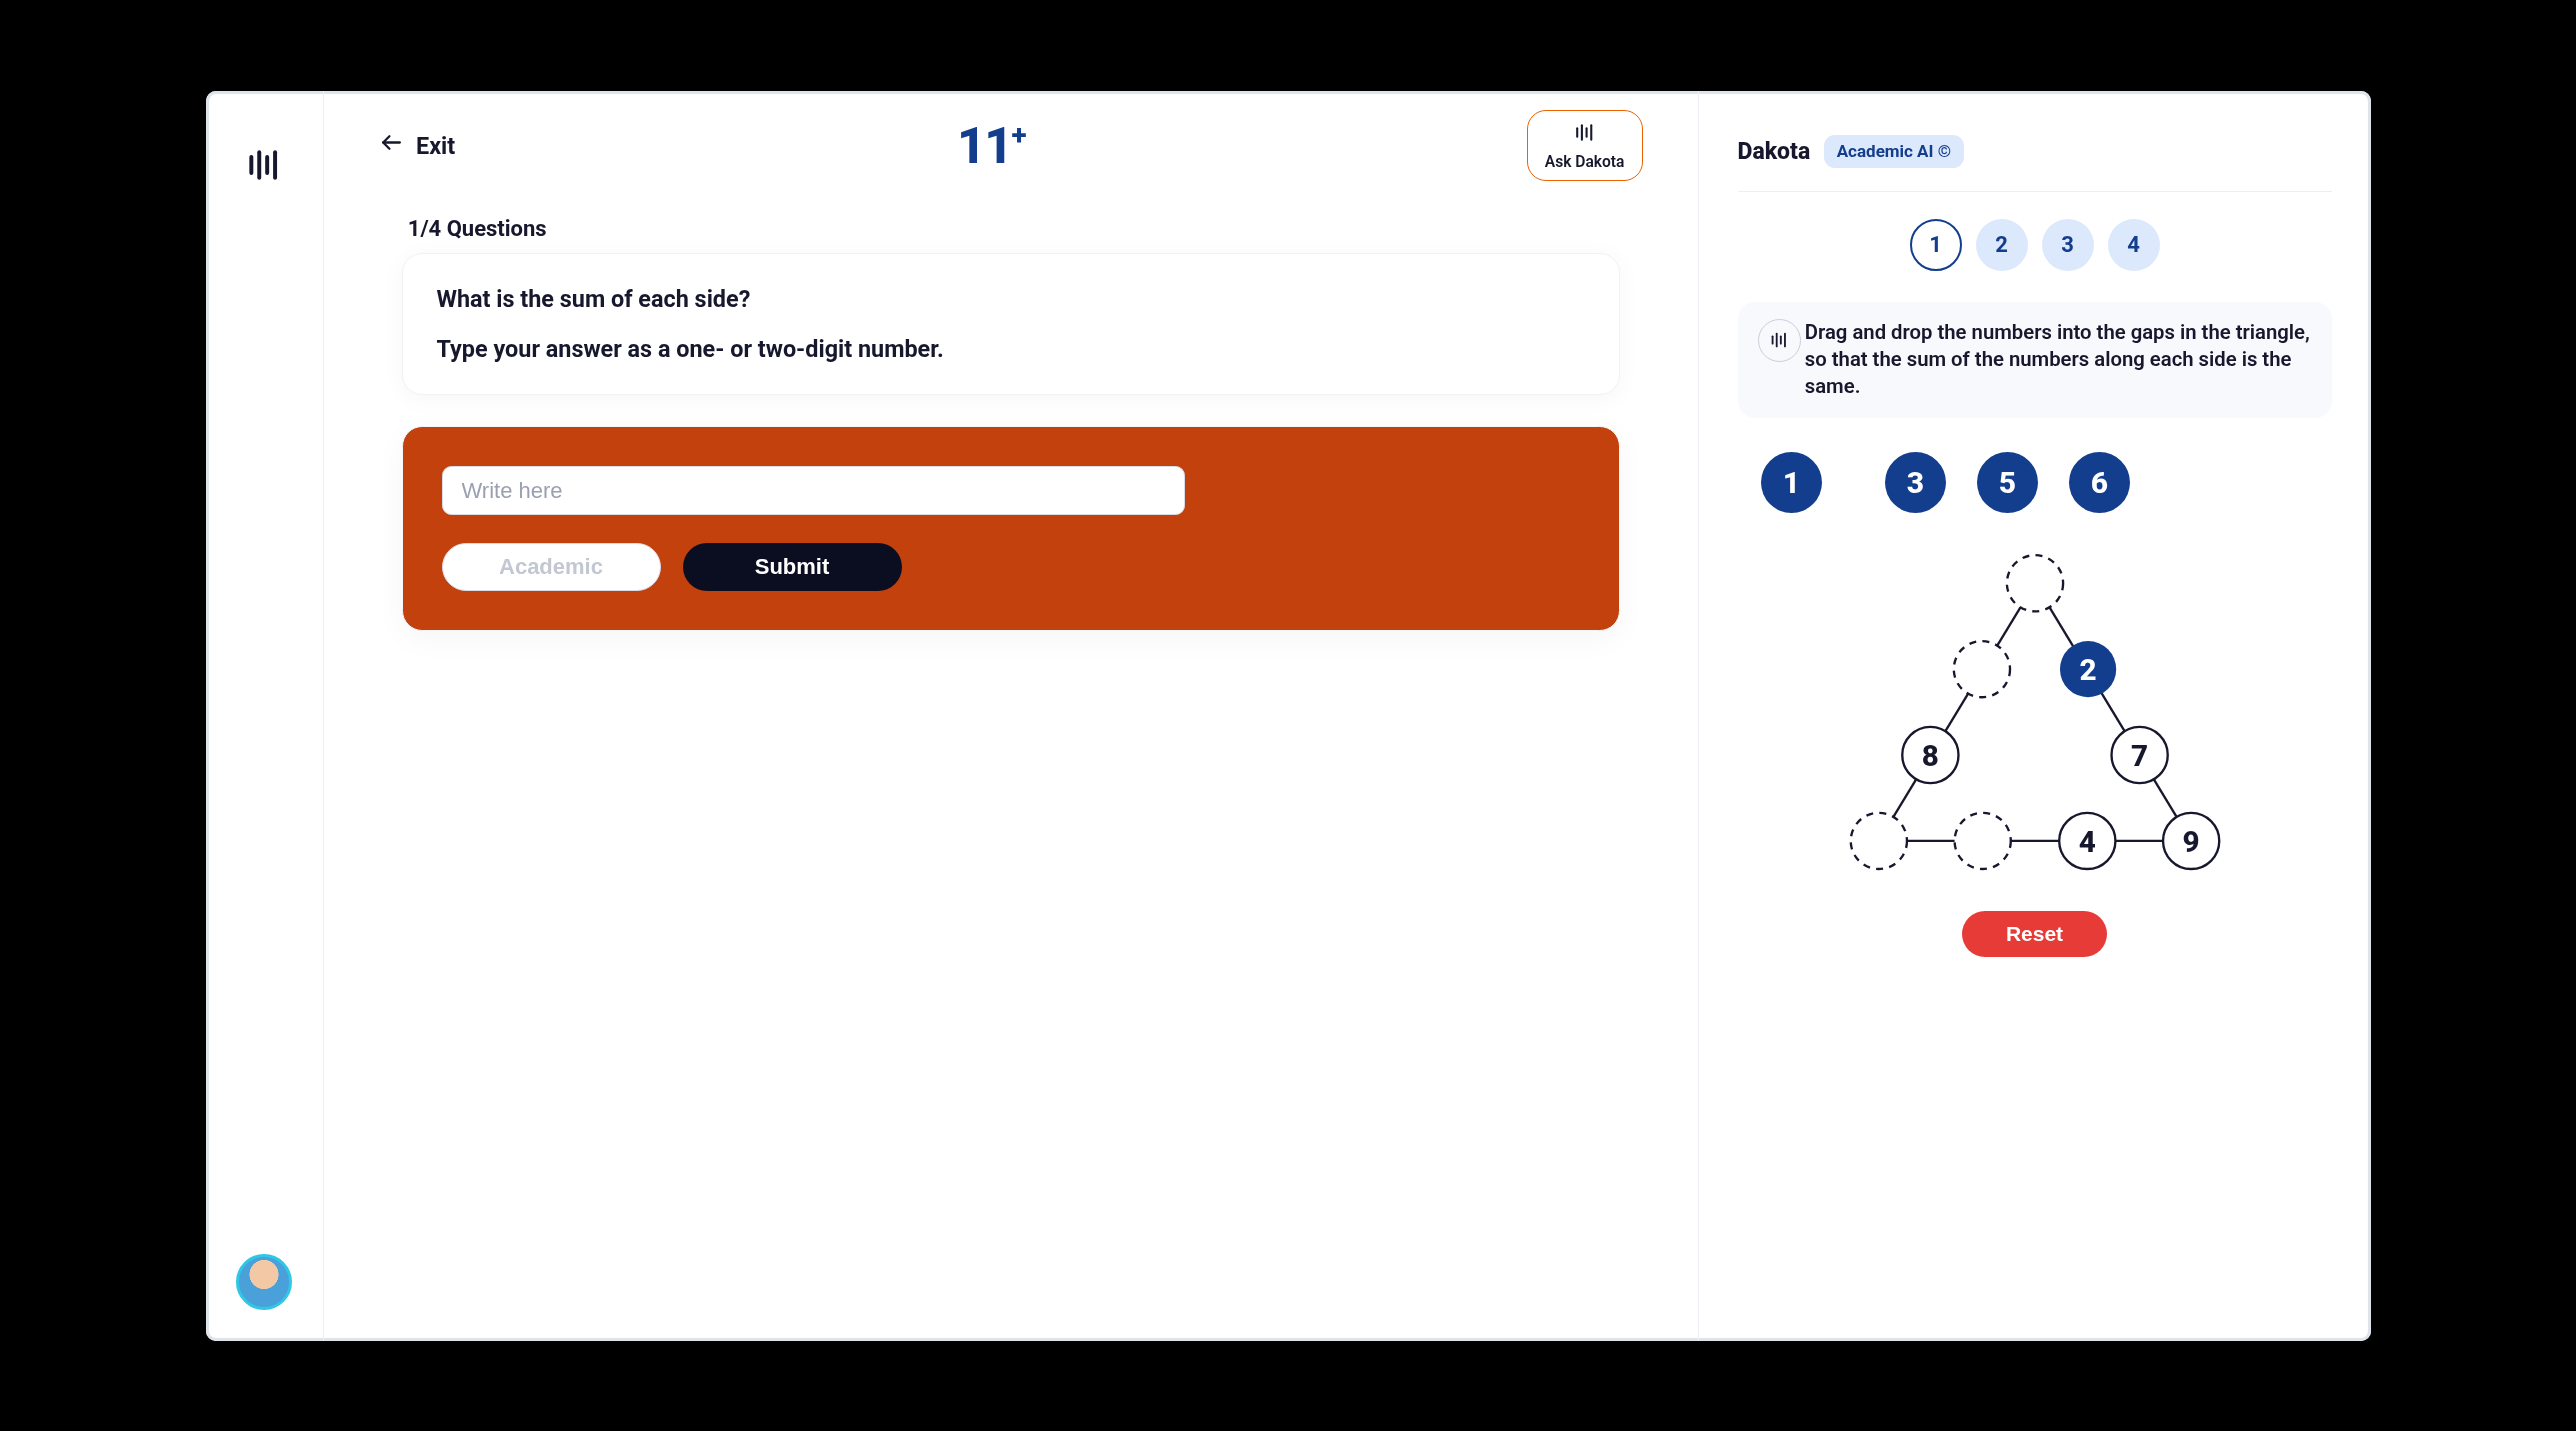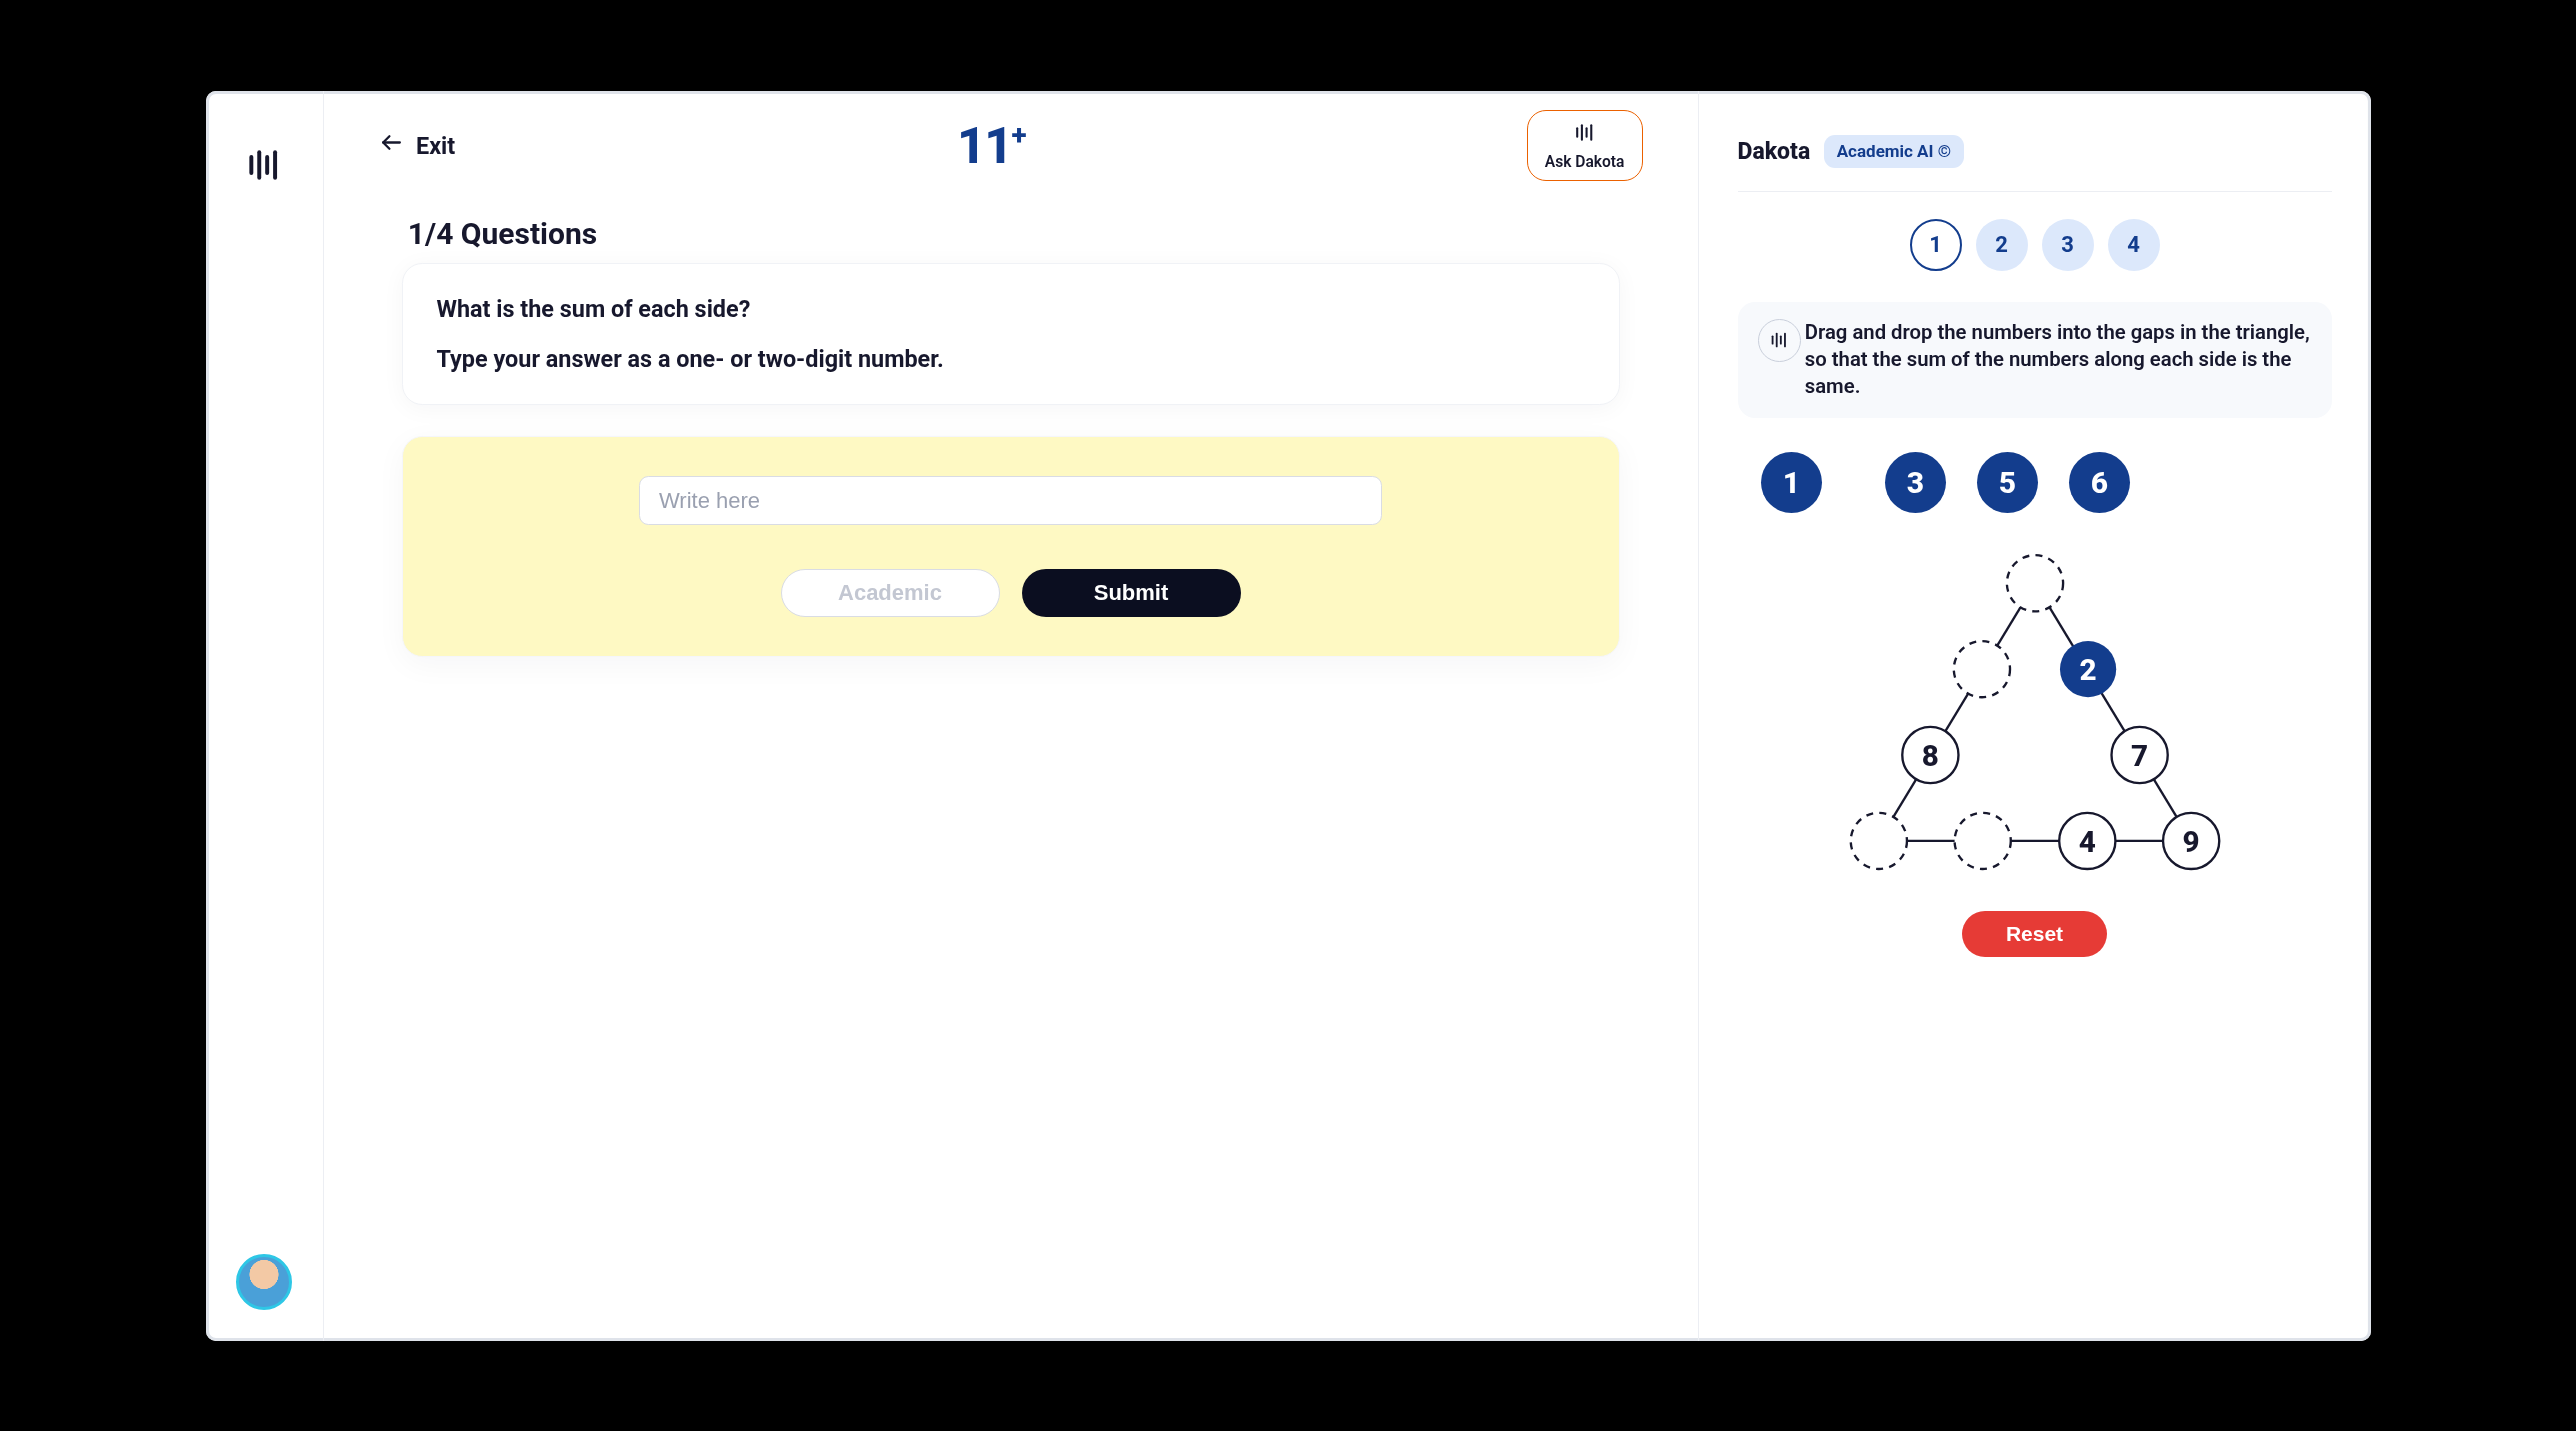--- a/index.html
+++ b/index.html
@@ -57,32 +57,32 @@
   .title-11 .plus{font-size:28px;position:relative;top:-19px;font-weight:800;}
   .ask-dakota{
     border:1.6px solid var(--accent);border-radius:19px;
     padding:9.4px 17px;display:flex;flex-direction:column;align-items:center;gap:5px;
     cursor:pointer;
   }
   .ask-dakota .lbl{font-size:15.6px;color:var(--text);font-weight:600;}
   .content{
     padding:15.6px 78px 0 78px;
   }
-  .counter{font-size:30px;font-weight:700;color:var(--text);margin:0 0 12.5px 6.3px;}
+  .counter{font-size:22px;font-weight:700;color:var(--text);margin:0 0 12.5px 6.3px;}
   .card{
     background:#ffffff;border:0.8px solid #f0f2f6;border-radius:20.3px;
     padding:31px 34px; box-shadow:0 3.1px 23.4px rgba(20,30,60,0.04);
     margin-bottom:31px;
   }
   .q-text{font-size:23.4px;font-weight:700;color:var(--text);margin:0 0 22px 0;}
   .q-sub{font-size:23.4px;font-weight:700;color:var(--text);margin:0;}
   .answer-card{
-    background:#fef9c3;border:0.8px solid #f5f6fa;border-radius:20.3px;
+    background:#c2410c;border:0.8px solid #f5f6fa;border-radius:20.3px;
     padding:39px; box-shadow:0 7.8px 31px rgba(20,30,60,0.04);
-    display:flex;flex-direction:column;align-items:center;gap:44px;
+    display:flex;flex-direction:column;align-items:flex-start;gap:28px;
   }
   .input{
     width:703px;max-width:100%;
     height:47px;border:0.8px solid #d9dce4;border-radius:9.4px;
     font-size:22px;padding:0 19px;color:var(--text);
     outline:none;
   }
   .input::placeholder{color:#9aa0b0;}
   .btn-row{display:flex;gap:22px;}
   .btn{height:48px;padding:0 41px;border-radius:781px;font-size:22px;font-weight:700;cursor:pointer;display:flex;align-items:center;justify-content:center;}

